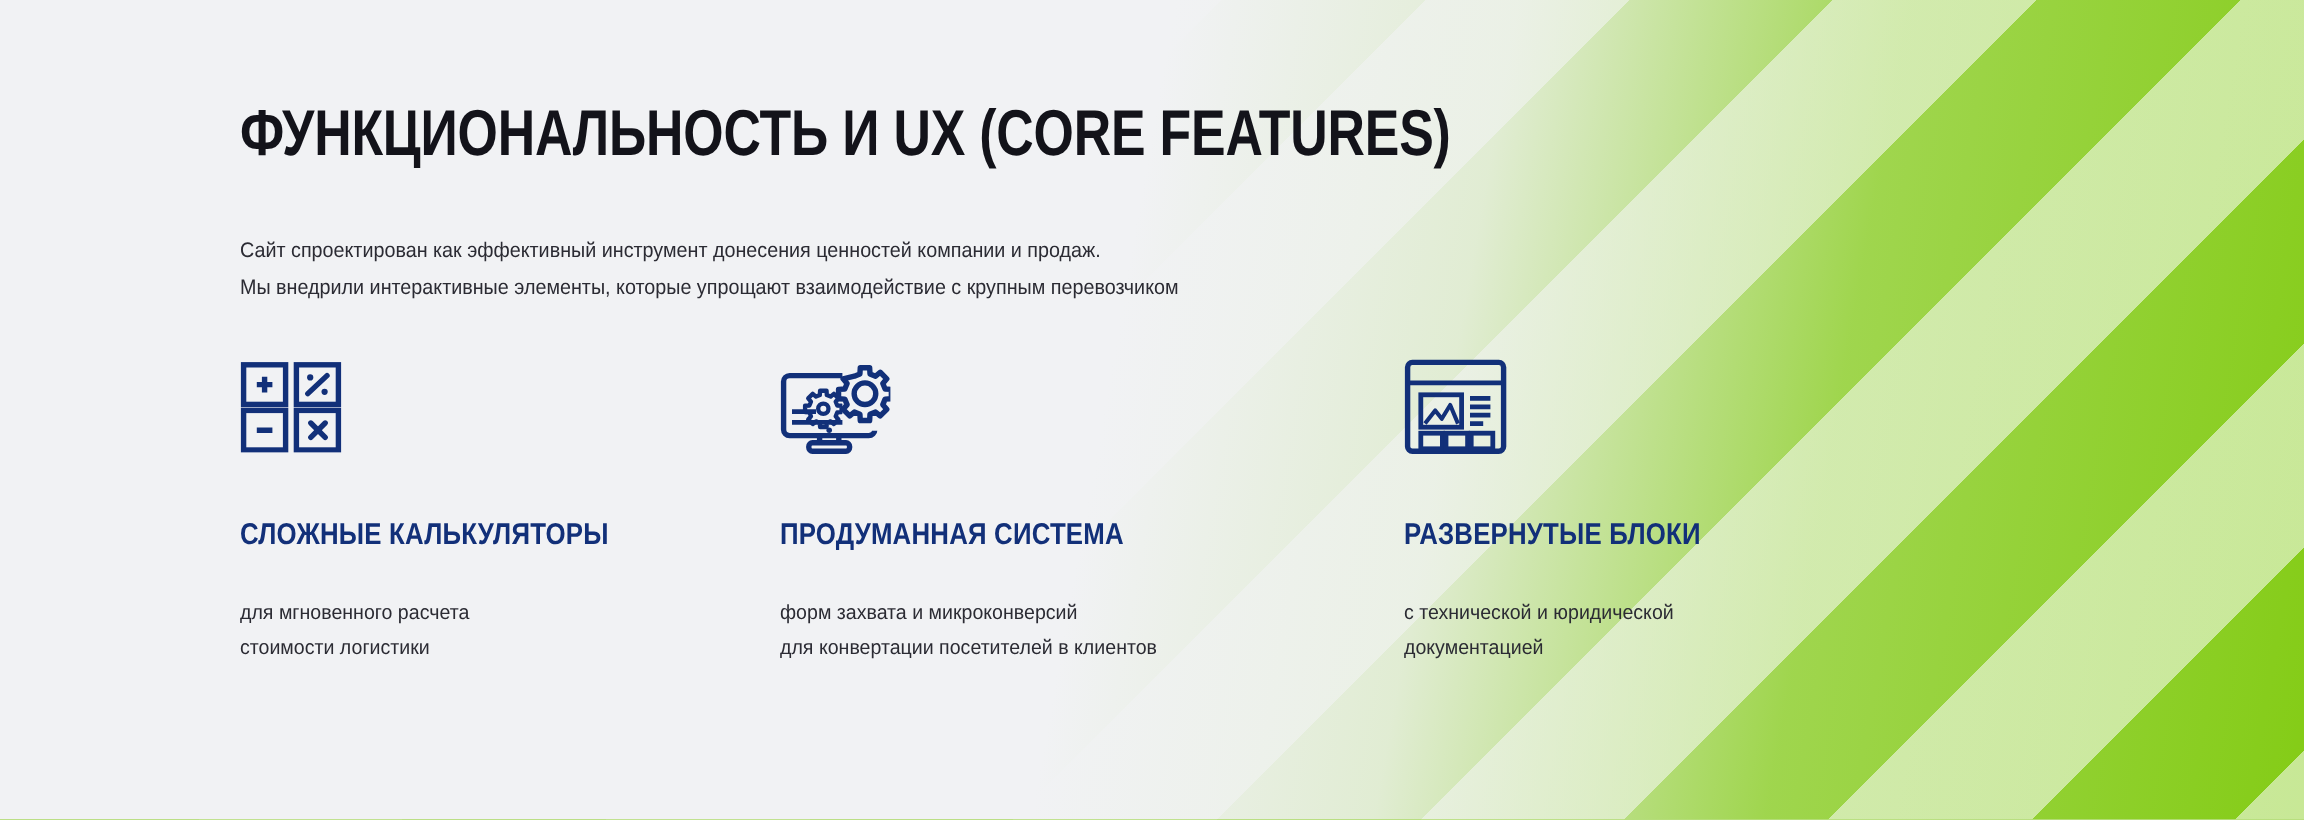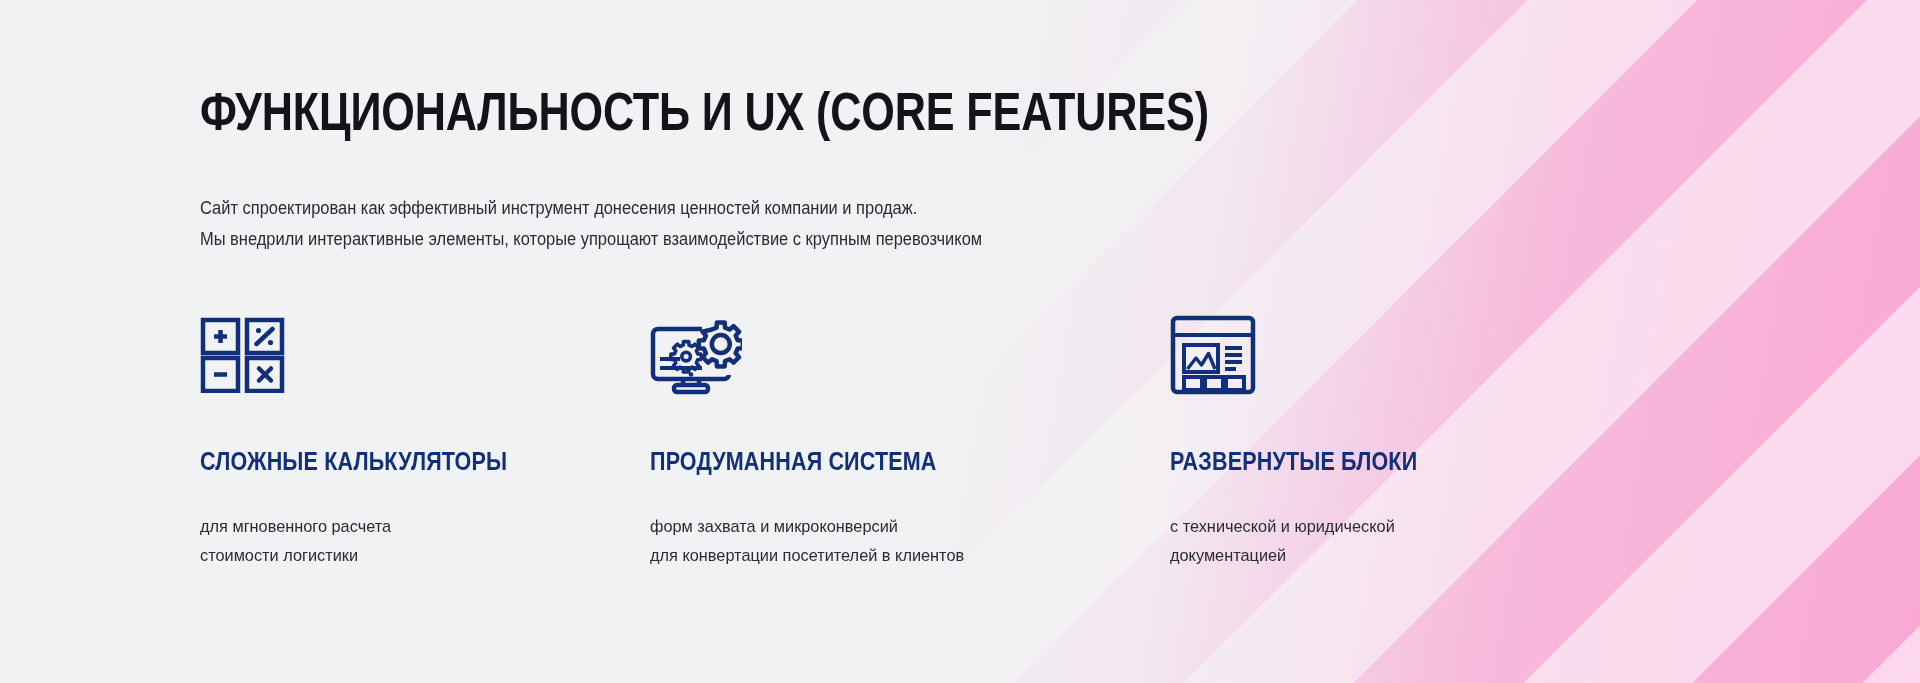--- a/index.html
+++ b/index.html
@@ -13,21 +13,21 @@
     background: #f1f2f4;
     font-family: "Liberation Sans", sans-serif;
     -webkit-font-smoothing: antialiased;
   }
 
   
   .page {
     position: relative;
     width: 1920px;
     height: 683px;
-    background-color: #f9a8d4;
+    background-color: #84cc16;
     overflow: hidden;
   }
   .stripes {
     position: absolute;
     inset: 0;
     background-image: repeating-linear-gradient(
         135deg,
         rgba(255,255,255,0)    0px,
         rgba(255,255,255,0)    120px,
         rgba(255,255,255,0.55) 120px,
@@ -82,21 +82,21 @@
     transform: scaleX(0.94);
     transform-origin: left top;
     white-space: nowrap;
   }
   .intro span { display: block; }
 
   
   .features {
     position: absolute;
     left: 200px;
-    top: 312px;
+    top: 296px;
     width: 1560px;
     display: flex;
     flex-direction: row;
     align-items: flex-start;
   }
   .feature {
     flex: 0 0 auto;
   }
   .feature.col-1 { width: 450px; }
   .feature.col-2 { width: 395px; }

